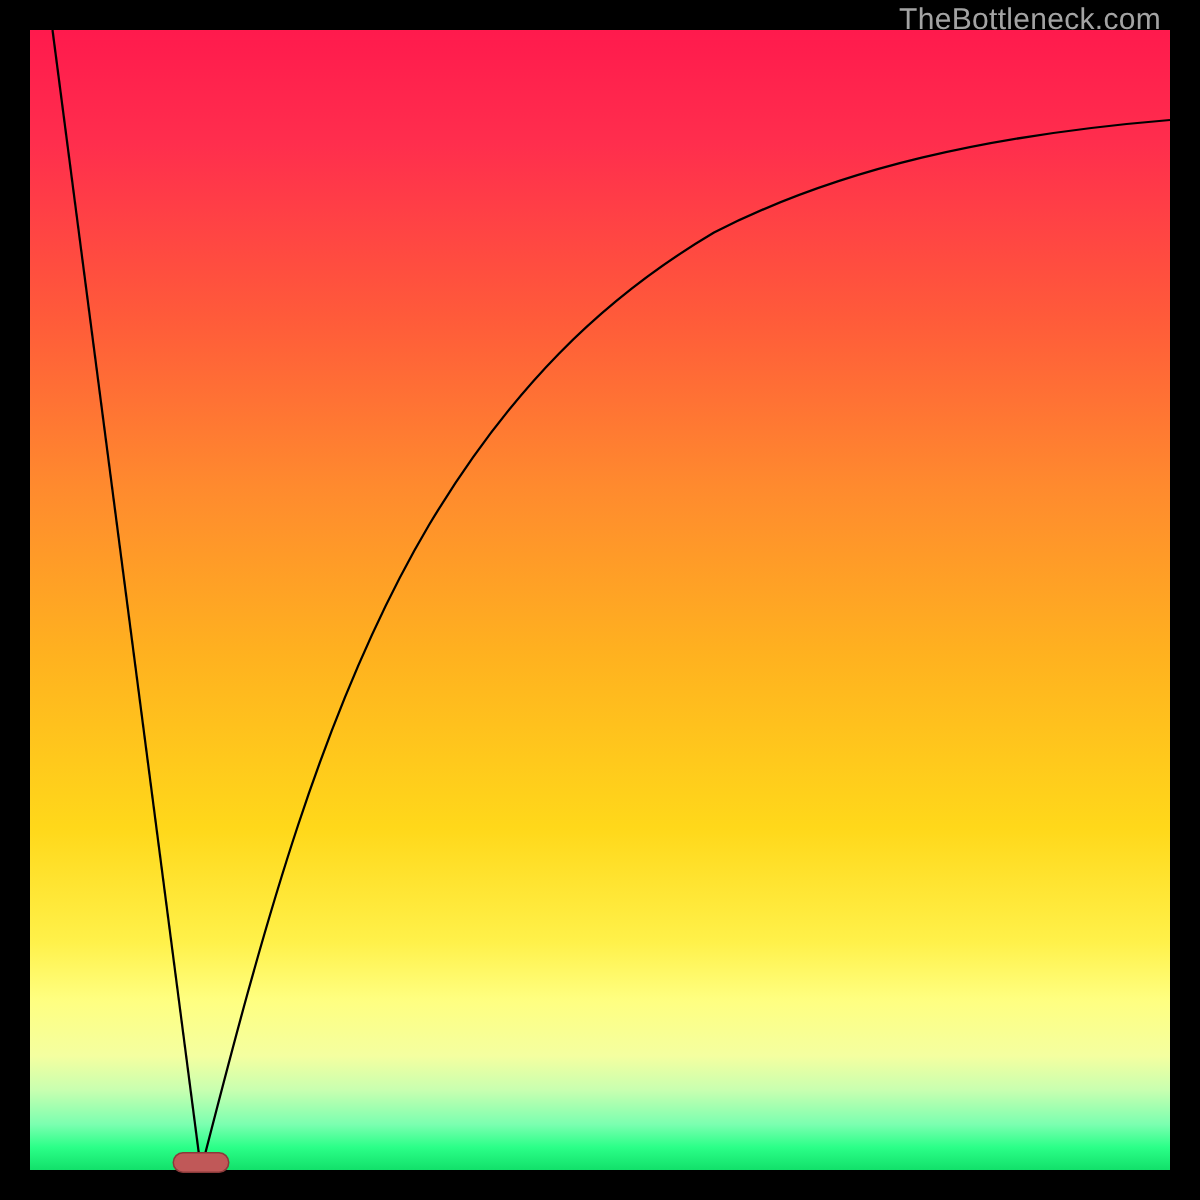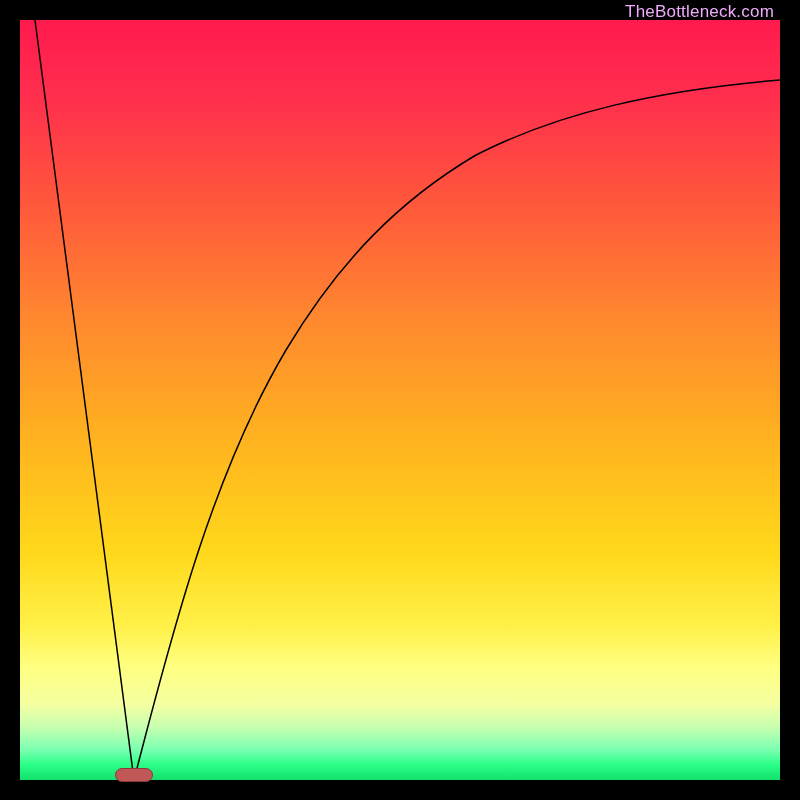--- a/index.html
+++ b/index.html
@@ -62,22 +62,22 @@
     height: 14px;
     border-radius: 7px;
     background: #c05858;
     border: 1px solid #8a3a3a;
     box-sizing: border-box;
   }
   .watermark {
     position: absolute;
     top: 2px;
     right: 26px;
-    color: #f0abfc;
-    font-size: 17px;
+    color: #a3a3a3;
+    font-size: 20px;
     font-weight: 500;
     letter-spacing: 0.2px;
     text-align: right;
   }
 </style>
 </head>
 <body>
 
 <div class="frame">
 

